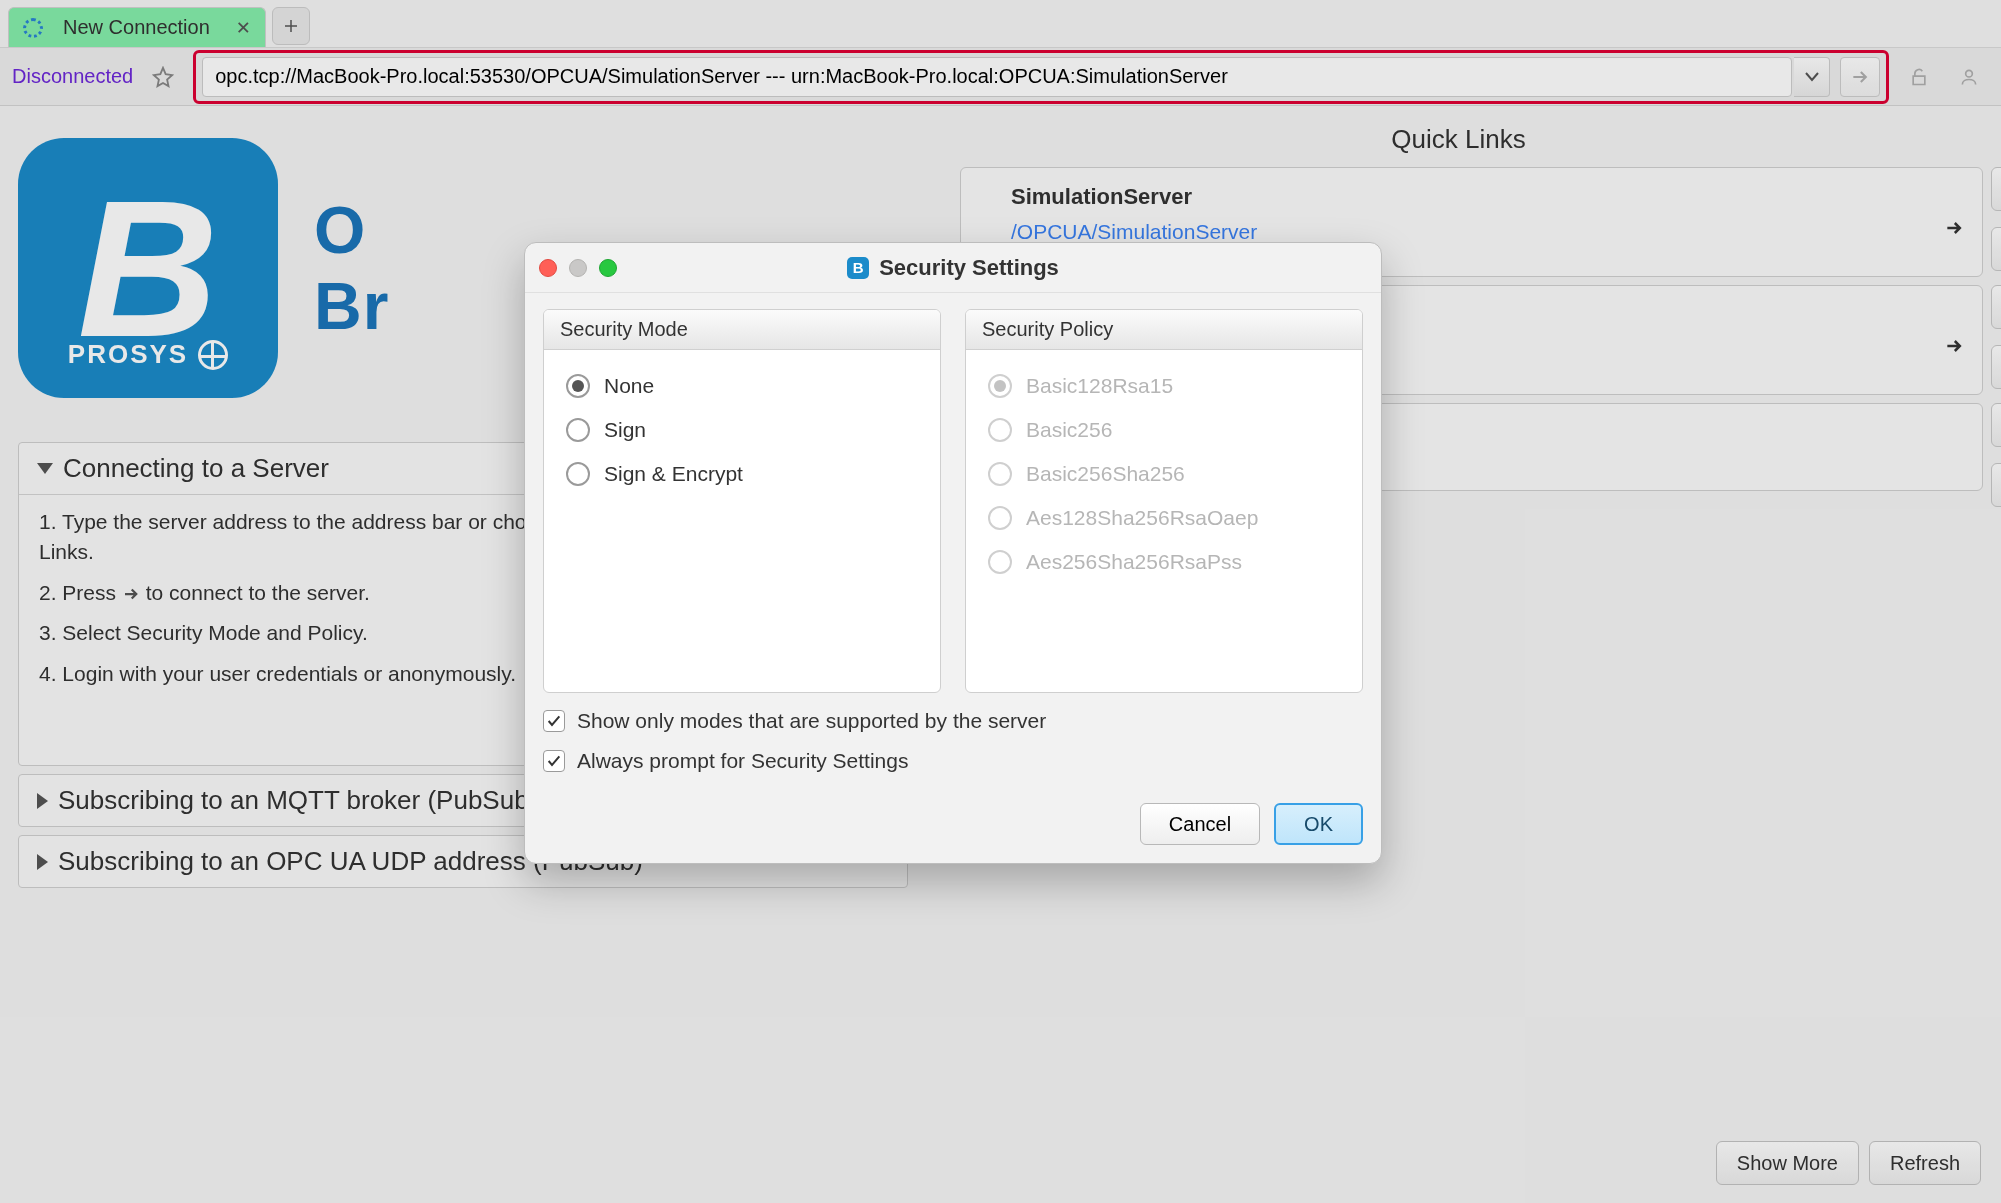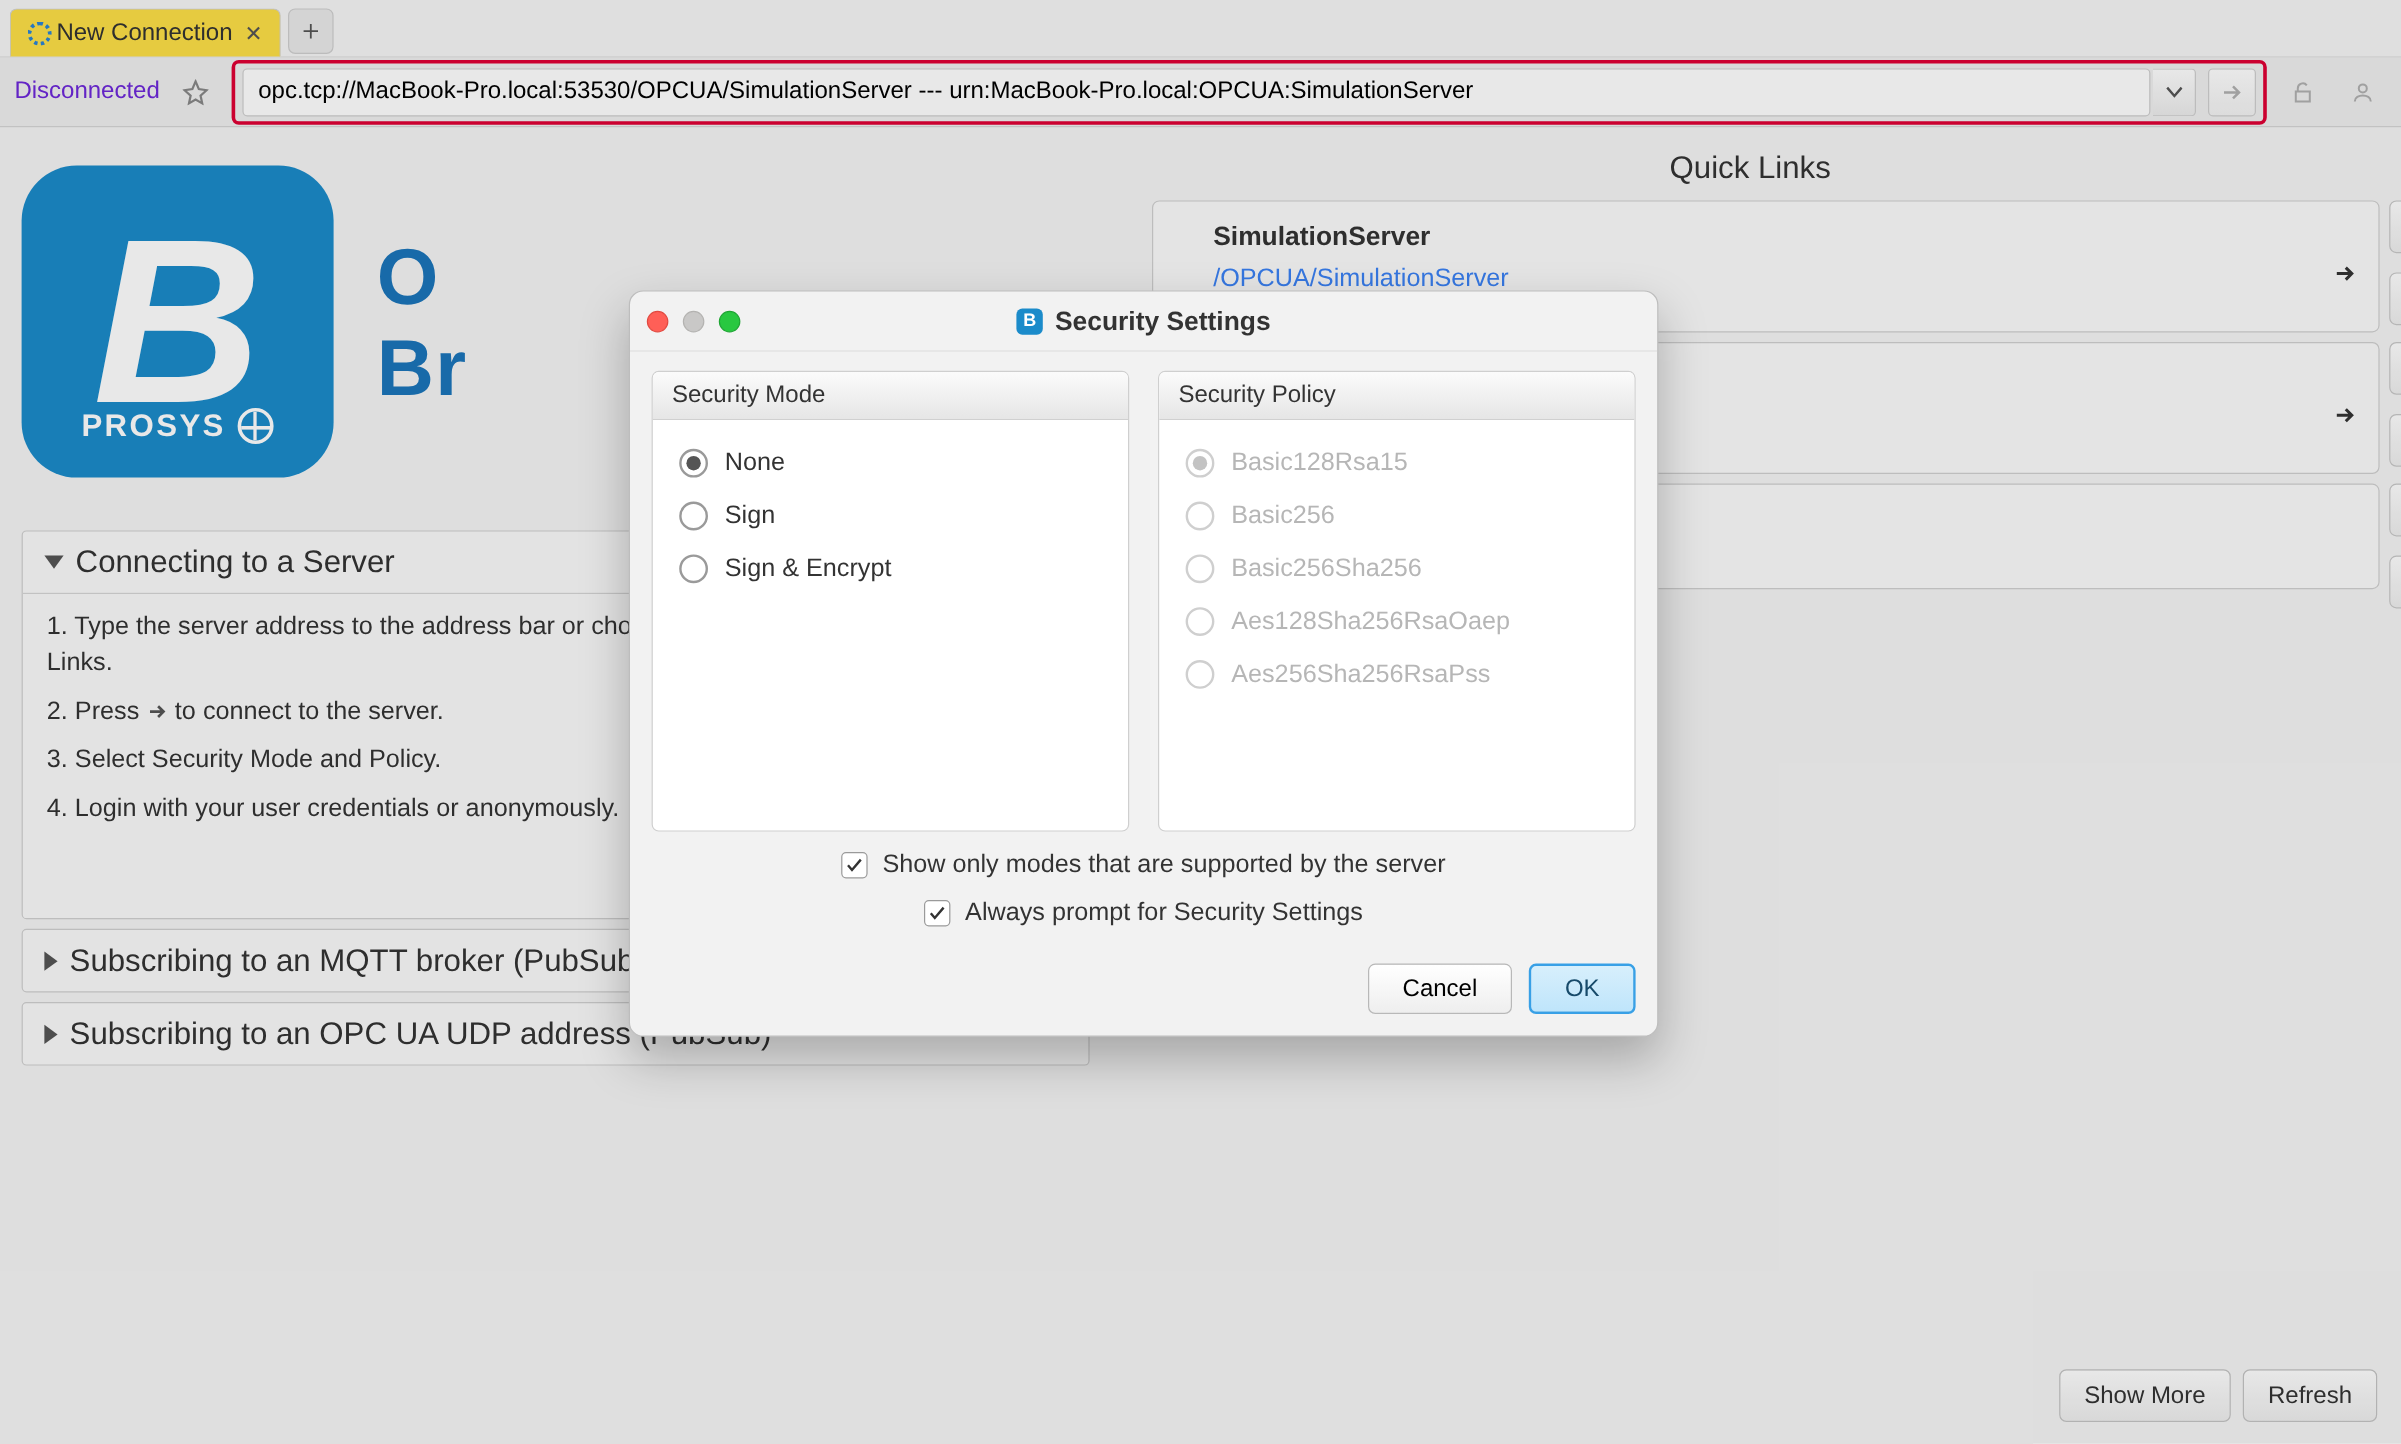--- a/index.html
+++ b/index.html
@@ -11,21 +11,21 @@
     background: #f5f5f5;
     position: relative;
     overflow: hidden;
   }
 
   
   .scrim { position:absolute; inset:0; background:rgba(0,0,0,0.09); z-index:5; pointer-events:none; }
 
   
   .tabstrip { height:48px; background:#f6f6f6; border-bottom:1px solid #dcdcdc; display:flex; align-items:flex-end; padding:0 8px; }
-  .tab { display:flex; align-items:center; gap:4px; height:40px; padding:0 14px; background:#fde047; border:1px solid #d3d3d3; border-bottom:none; border-radius:6px 6px 0 0; margin-right:6px; }
+  .tab { display:flex; align-items:center; gap:20px; height:40px; padding:0 14px; background:#86efac; border:1px solid #d3d3d3; border-bottom:none; border-radius:6px 6px 0 0; margin-right:6px; }
   .spinner-icon { width:20px; height:20px; border-radius:50%; border:3px dotted #2a84d6; display:inline-block; }
   .tab-close { font-size:18px; color:#555; margin-left:6px; }
   .tab-add { width:38px; height:38px; margin-bottom:2px; display:flex; align-items:center; justify-content:center; background:#e9e9e9; border:1px solid #cfcfcf; border-radius:6px; }
   .tab-add svg { width:18px; height:18px; stroke:#555; stroke-width:2; }
 
   
   .addrbar { height:58px; background:#efefef; border-bottom:1px solid #d6d6d6; display:flex; align-items:center; padding:0 12px; gap:10px; }
   .status-label { color:#6d28d9; }
   .icon-btn { width:40px; height:40px; border:1px solid #cfcfcf; border-radius:4px; background:linear-gradient(#ffffff,#f2f2f2); display:flex; align-items:center; justify-content:center; }
   .icon-btn.flat { background:transparent; border-color:transparent; }
@@ -93,21 +93,21 @@
   .panel { flex:1; border:1px solid #cfcfcf; border-radius:6px; background:#fff; overflow:hidden; min-height:384px; }
   .panel-head { background:linear-gradient(#fbfbfb,#e6e6e6); border-bottom:1px solid #d0d0d0; padding:8px 16px; font-size:20px; }
   .panel-body { padding:14px 18px; }
   .radio-row { display:flex; align-items:center; gap:14px; font-size:21px; padding:10px 4px; }
   .radio { width:24px; height:24px; border:2px solid #9a9a9a; border-radius:50%; display:inline-flex; align-items:center; justify-content:center; }
   .radio.sel::after { content:""; width:12px; height:12px; border-radius:50%; background:#555; }
   .radio-row.disabled { color:#b6b6b6; }
   .radio-row.disabled .radio { border-color:#cfcfcf; }
   .radio-row.disabled .radio.sel::after { background:#c3c3c3; }
 
-  .check-row { display:flex; align-items:center; gap:12px; font-size:21px; margin-top:16px;justify-content:center; }
+  .check-row { display:flex; align-items:center; gap:12px; font-size:21px; margin-top:16px; }
   .check { width:22px; height:22px; border:1.5px solid #9a9a9a; border-radius:4px; display:flex; align-items:center; justify-content:center; background:#fff; }
   .check svg { width:16px; height:16px; stroke:#333; stroke-width:3; fill:none; }
 
   .dlg-btns { display:flex; justify-content:flex-end; gap:14px; margin-top:30px; }
   .dlg-btn { height:42px; padding:0 28px; border:1px solid #b8b8b8; border-radius:6px; background:linear-gradient(#ffffff,#eeeeee); font-size:20px; }
   .dlg-btn.primary { background:linear-gradient(#d7effc,#bfe5fb); border:2px solid #38a0e6; color:#174a6a; font-weight:500; }
 
 </style>
 </head>
 <body>

